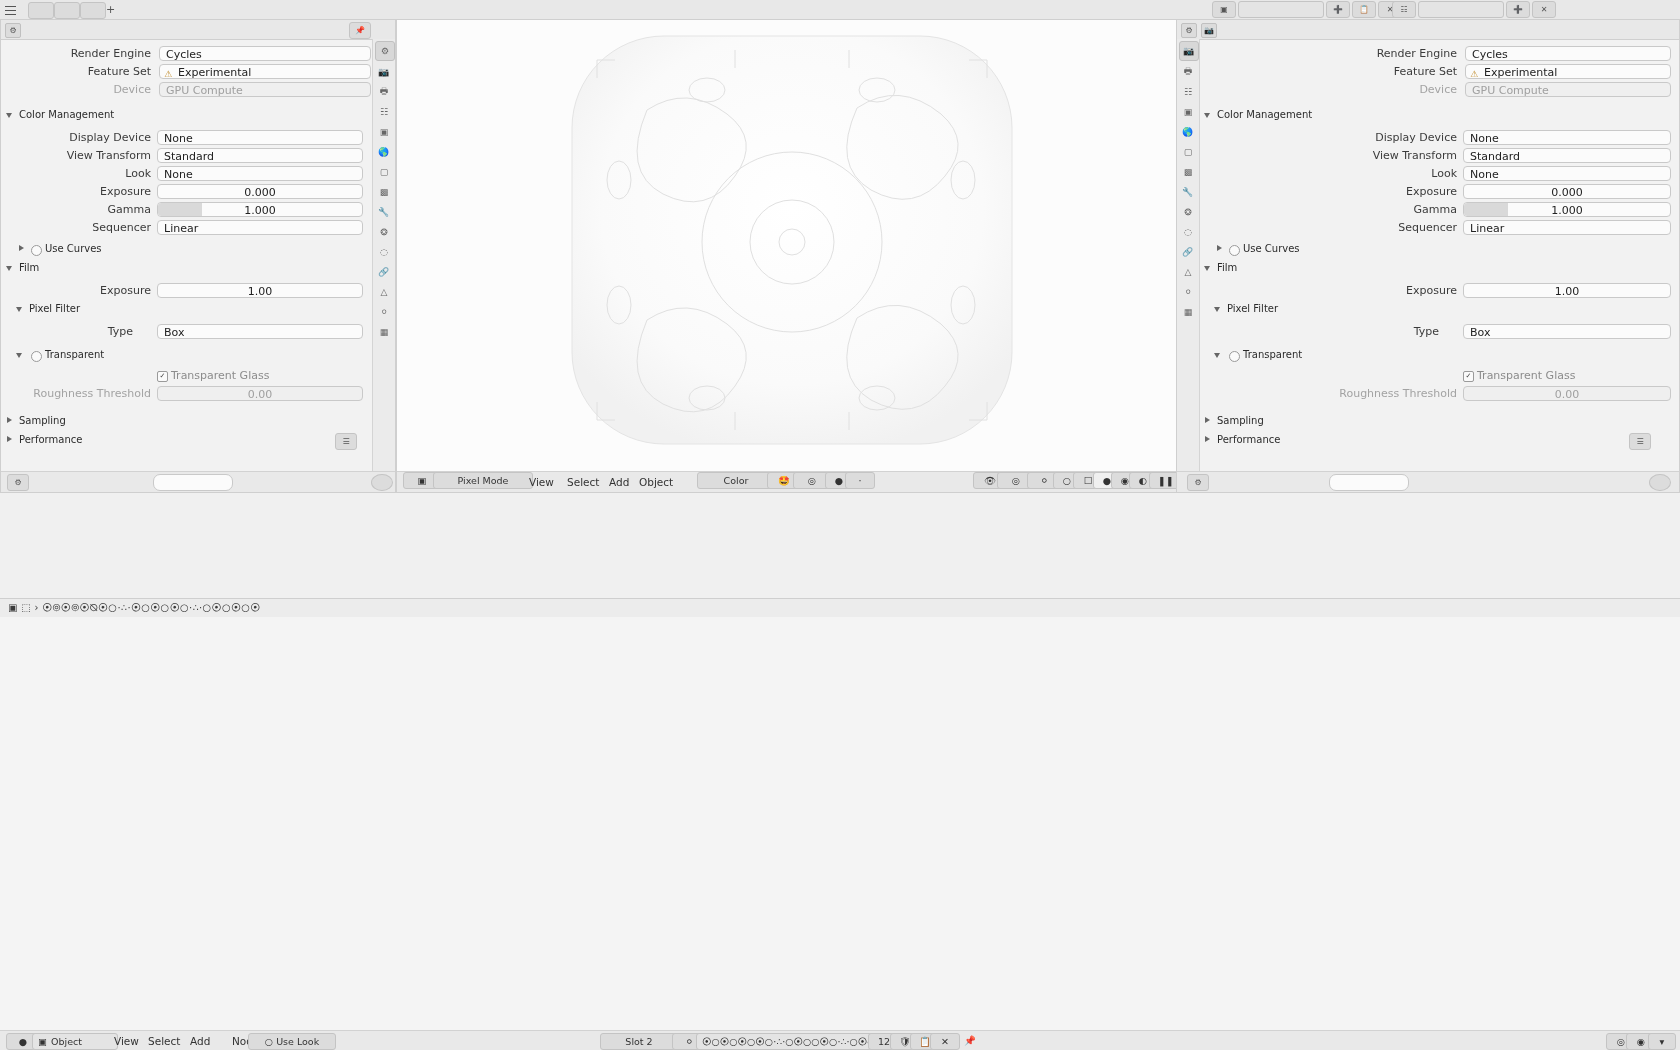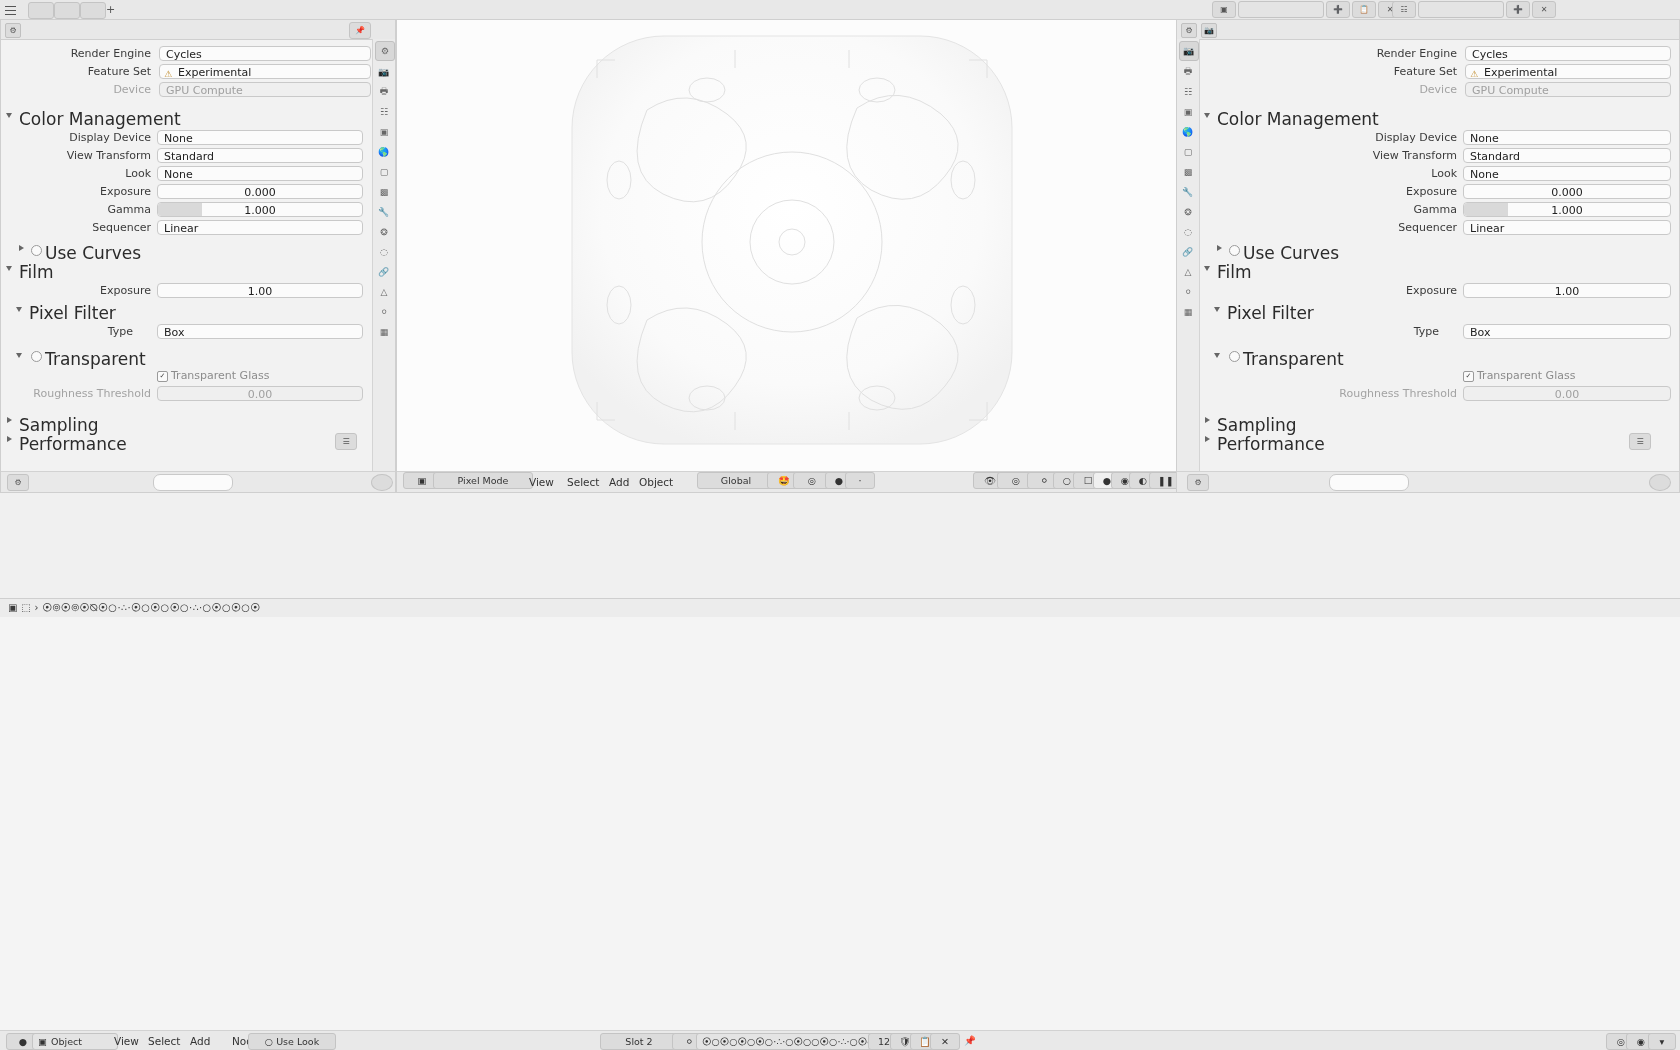--- a/index.html
+++ b/index.html
@@ -38,21 +38,21 @@
   .prow{position:relative;height:16px;margin-bottom:2px;}
   .plabel{position:absolute;right:0;top:1px;text-align:right;color:#3b3b3b;font-size:11px;}
   .pfield{position:absolute;height:15px;background:#fbfbfb;border:1px solid #c9c9c9;border-radius:4px;line-height:15px;padding-left:6px;box-sizing:border-box;color:#222;font-size:11px;overflow:hidden;white-space:nowrap;}
   .pfield.disabled{background:#efefef;color:#a0a0a0;}
   .pfield.slider{padding-left:0;text-align:center;}
   .pfield .fill{position:absolute;left:0;top:0;bottom:0;background:#d9d9d9;border-radius:3px 0 0 3px;}
   .pfield .sval{position:relative;}
   .sect{position:relative;height:16px;margin:3px 0 2px 0;}
   .sect .tri{position:absolute;left:0;top:3px;width:0;height:0;border-left:5px solid #666;border-top:3.5px solid transparent;border-bottom:3.5px solid transparent;}
   .sect .tri.open{border-left:3.5px solid transparent;border-right:3.5px solid transparent;border-top:5px solid #666;left:-1px;top:5px;}
-  .sect .stitle{position:absolute;left:12px;top:1px;font-size:17px;color:#2b2b2b;}
+  .sect .stitle{position:absolute;left:12px;top:1px;font-size:10px;color:#2b2b2b;}
   .chkrow{position:relative;height:16px;margin-bottom:2px;}
   .circ{position:absolute;width:9px;height:9px;border:1px solid #9a9a9a;border-radius:50%;background:#fafafa;top:3px;}
   .chk{position:absolute;width:9px;height:9px;border:1px solid #9a9a9a;border-radius:2px;background:#fafafa;top:3px;font-size:7px;line-height:9px;text-align:center;color:#444;}
   .warnico{position:absolute;left:4px;top:2px;font-size:9px;color:#c08b2a;}
   .bottombar{position:absolute;left:0;right:0;bottom:0;height:20px;background:#e9e9e9;border-top:1px solid #d2d2d2;}
   .searchbox{position:absolute;height:15px;background:#fbfbfb;border:1px solid #c9c9c9;border-radius:7px;}
   .smallbtn{position:absolute;height:15px;min-width:20px;background:#dcdcdc;border:1px solid #c4c4c4;border-radius:3px;display:flex;align-items:center;justify-content:center;font-size:8px;color:#555;}
 
   
   .viewport{position:absolute;background:#fbfbfb;border:1px solid #cfcfcf;box-sizing:border-box;overflow:hidden;}
@@ -285,21 +285,21 @@
       <div class="vph-btn" style="left:6px;width:26px;">▣</div>
       <div class="vph-btn" style="left:36px;width:88px;">
         <span>Pixel Mode</span>
       </div>
       <div class="vph-txt" style="left:132px;">View</div>
       <div class="vph-txt" style="left:170px;">Select</div>
       <div class="vph-txt" style="left:212px;">Add</div>
       <div class="vph-txt" style="left:242px;">Object</div>
 
       <div class="vph-btn" style="left:300px;width:66px;">
-        <span>Global</span>
+        <span>Color</span>
       </div>
       <div class="vph-btn" style="left:370px;width:22px;">🤩</div>
       <div class="vph-btn" style="left:396px;width:26px;">◎</div>
       <div class="vph-btn" style="left:428px;width:16px;">●</div>
       <div class="vph-btn" style="left:448px;width:18px;">⋅</div>
 
       <div class="vph-btn" style="left:576px;width:22px;">👁</div>
       <div class="vph-btn" style="left:600px;width:26px;">◎</div>
       <div class="vph-btn" style="left:630px;width:22px;">⚪</div>
       <div class="vph-btn" style="left:656px;width:16px;">○</div>

